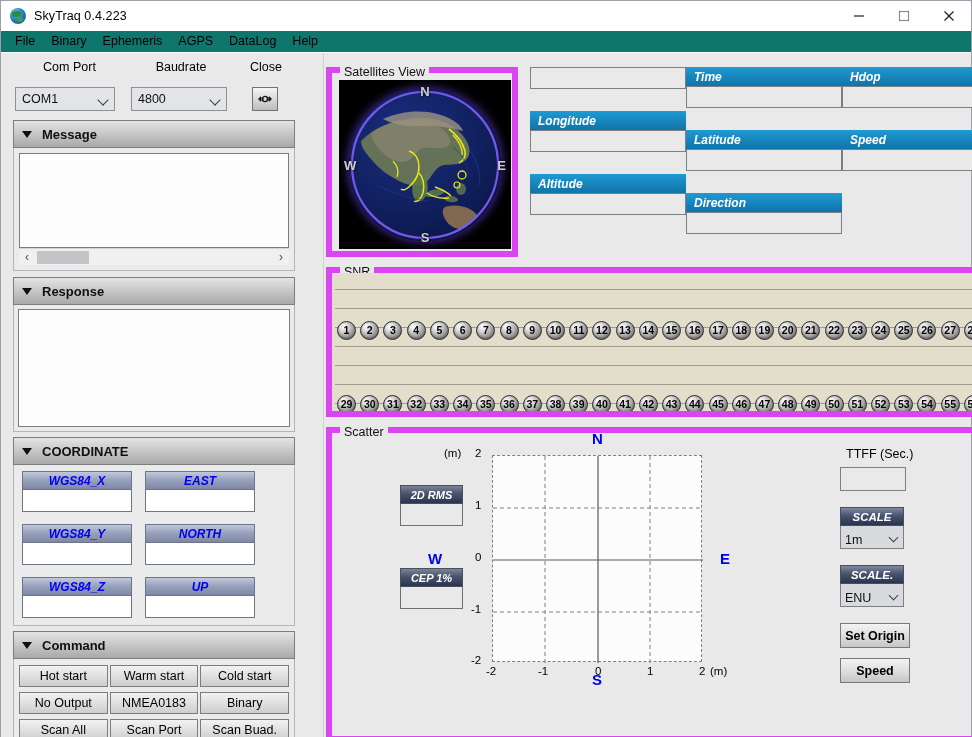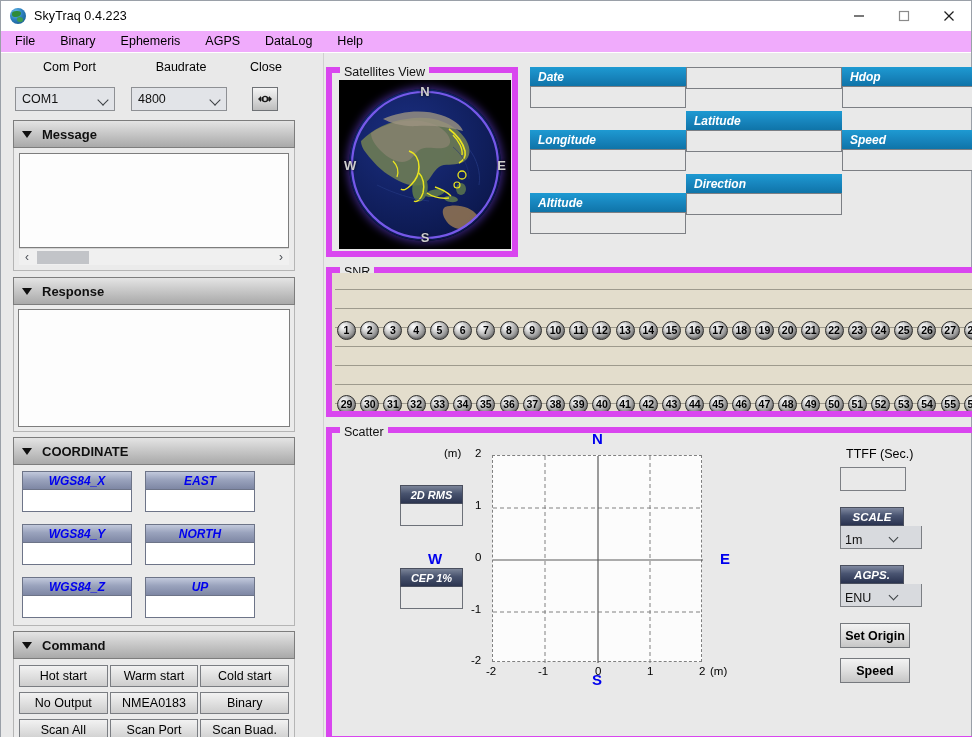--- a/index.html
+++ b/index.html
@@ -69,27 +69,26 @@
   }
   .winbtn {
     width: 45px; height: 30px;
     display: flex; align-items: center; justify-content: center;
     color: #202020;
   }
   .winbtn svg { display: block; }
   
   .menubar {
     height: 21px;
-    background: #f0abfc;
+    background: #0f766e;
     display: flex;
     align-items: center;
     padding-left: 8px;
     flex: 0 0 auto;
     border-bottom: 1px solid #ffffff;
-    gap: 9px;
   }
   .menu-item {
     font-size: 12.5px;
     color: #000;
     padding: 1px 8px 2px 6px;
     margin-right: 2px;
     white-space: nowrap;
   }
   
   .body {
@@ -514,21 +513,21 @@
     font-size: 11.5px;
     font-weight: bold;
     font-style: italic;
     color: #ffffff;
   }
   .sel-combo-wrap { position: relative; }
   .sel-combo {
     -webkit-appearance: none;
     appearance: none;
     font-family: "Liberation Sans", sans-serif;
-    width: 82px; height: 23px;
+    width: 64px; height: 23px;
     border: 1px solid #7c7f84;
     border-top: none;
     background: #d8dade;
     font-size: 12.5px;
     color: #111;
     padding: 5px 18px 0 4px;
     box-sizing: border-box;
     border-radius: 0;
   }
   .sel-combo-wrap::after {
@@ -773,34 +772,34 @@
               <span class="compass cmp-s">S</span>
               <span class="compass cmp-w">W</span>
               <span class="compass cmp-e">E</span>
             </div>
           </div>
         </div>
 
         <div class="data-fields">
           <div class="df-col df-col-1">
             <div class="dfield">
-              <div class="dfield-hdr">Date</div>
               <div class="dfield-val"></div>
             </div>
             <div class="dfield">
               <div class="dfield-hdr">Longitude</div>
               <div class="dfield-val"></div>
             </div>
             <div class="dfield">
               <div class="dfield-hdr">Altitude</div>
               <div class="dfield-val"></div>
             </div>
           </div>
           <div class="df-col df-col-2">
             <div class="dfield">
+              <div class="dfield-hdr">Time</div>
               <div class="dfield-val"></div>
             </div>
             <div class="dfield">
               <div class="dfield-hdr">Latitude</div>
               <div class="dfield-val"></div>
             </div>
             <div class="dfield">
               <div class="dfield-hdr">Direction</div>
               <div class="dfield-val"></div>
             </div>
@@ -951,21 +950,21 @@
             <div class="sel-block">
               <div class="sel-hdr">SCALE</div>
               <div class="sel-combo-wrap">
                 <select class="sel-combo">
                   <option>1m</option>
                 </select>
               </div>
             </div>
 
             <div class="sel-block">
-              <div class="sel-hdr">AGPS.</div>
+              <div class="sel-hdr">SCALE.</div>
               <div class="sel-combo-wrap">
                 <select class="sel-combo">
                   <option>ENU</option>
                 </select>
               </div>
             </div>
 
             <div class="act-btn">Set Origin</div>
             <div class="act-btn">Speed</div>
           </div>

